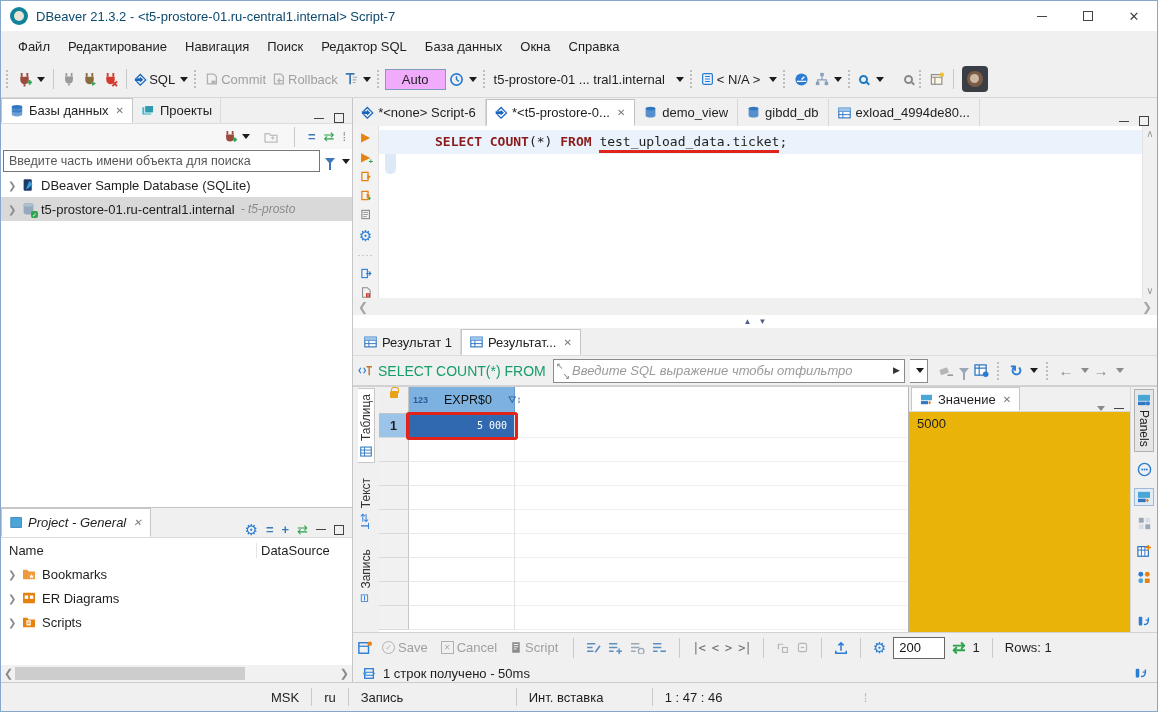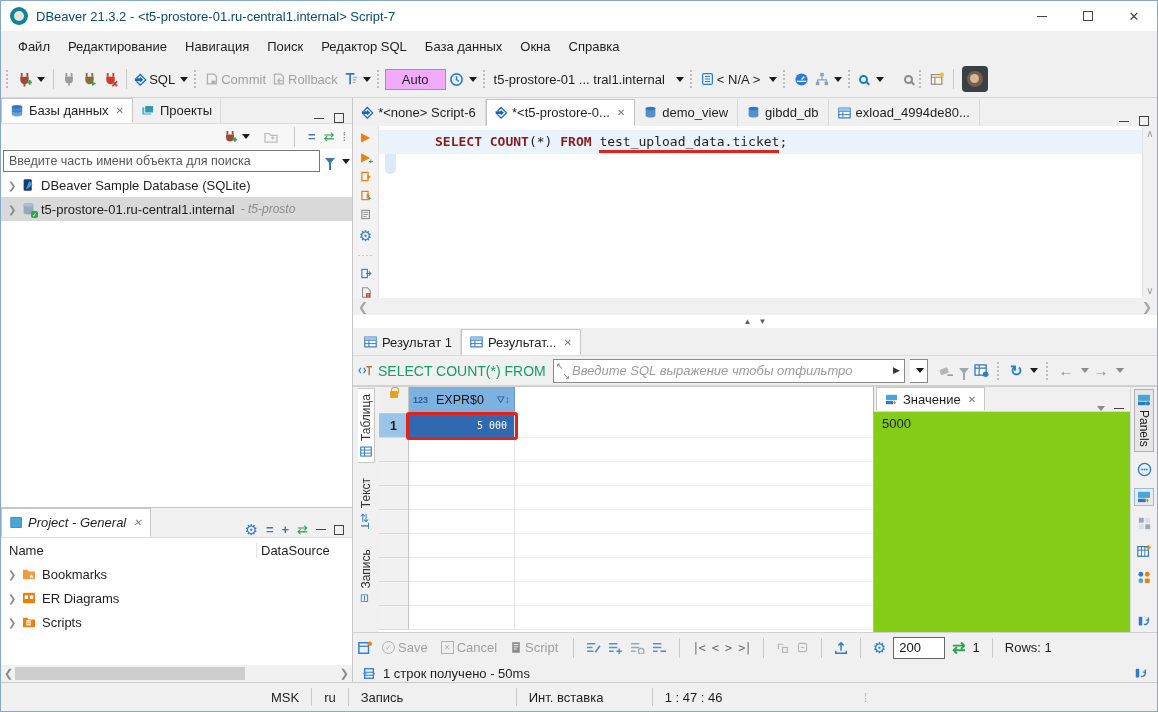--- a/index.html
+++ b/index.html
@@ -117,33 +117,33 @@
   .fbtn-dd { width:18px; height:24px; border:1px solid #8a8a8a; border-left:none; background:#fff; display:flex; align-items:center; justify-content:center; }
 
   
   .grid-zone { height:246px; display:flex; border-top:1px solid #d0d0d0; flex:0 0 auto; min-width:0; }
   .side-rail { width:26px; background:#f0f0f0; display:flex; flex-direction:column; align-items:center; padding-top:1px; gap:10px; flex:0 0 auto; }
   .vtab { writing-mode:vertical-rl; transform:rotate(180deg); display:flex; align-items:center; gap:5px; font-size:12px; color:#333; padding:5px 1px; }
   .vtab.active { background:#fff; border:1px solid #c6c6c6; border-right:none; }
   .grid { flex:1; background:#fff; display:flex; flex-direction:column; min-width:0; }
   .ghead { display:flex; height:27px; flex:0 0 auto; }
   .corner { width:30px; background:#efefef; border-right:1px solid #c6c6c6; border-bottom:1px solid #c6c6c6; display:flex; align-items:flex-start; justify-content:center; }
-  .colhead { width:106px; background:#7db1e0; border-right:1px solid #6a9cd0; border-bottom:1px solid #6a9cd0; display:flex; align-items:center; padding:0 4px; gap:8px; font-size:12.5px; color:#111; }
+  .colhead { width:106px; background:#7db1e0; border-right:1px solid #6a9cd0; border-bottom:1px solid #6a9cd0; display:flex; align-items:center; padding:0 4px; gap:16px; font-size:12.5px; color:#111; }
   .t123 { color:#2b5d9e; font-size:9px; font-weight:bold; }
   .sorticon { margin-left:auto; color:#2b5d9e; font-size:10px; }
   .grow { display:flex; height:24px; flex:0 0 auto; }
   .rowhead { width:30px; background:#f1f1f1; border-right:1px solid #c6c6c6; border-bottom:1px solid #dadada; display:flex; align-items:center; justify-content:center; font-size:12.5px; }
   .rowhead.sel { background:#9cc3e8; font-weight:bold; }
   .cell { width:106px; border-right:1px solid #e2e2e2; border-bottom:1px solid #e9e9e9; position:relative; }
   .cell.sel { background:#3069b0; color:#fff; display:flex; align-items:center; justify-content:flex-end; padding-right:7px; font-size:10px; font-family:"DejaVu Sans Mono","Liberation Mono",monospace; }
   .annbox { position:absolute; left:-3px; top:-2px; right:-4px; bottom:-3px; border:3px solid #e0241b; border-radius:3px; pointer-events:none; z-index:3; }
   .rest { flex:1; border-bottom:1px solid #f0f0f0; }
 
   
-  .value-panel { width:257px; border-left:1px solid #b5b5b5; background:#84cc16; display:flex; flex-direction:column; flex:0 0 auto; }
+  .value-panel { width:222px; border-left:1px solid #b5b5b5; background:#eab308; display:flex; flex-direction:column; flex:0 0 auto; }
   .vp-tabbar { height:25px; background:#f0f0f0; display:flex; align-items:flex-end; border-bottom:1px solid #d8d8d8; }
   .vp-tab { height:24px; background:#fff; border:1px solid #c6c6c6; border-bottom:1px solid #fff; display:flex; align-items:center; gap:5px; padding:0 8px; margin-left:2px; }
   .vp-ctl { margin-left:auto; display:flex; align-items:center; gap:9px; padding-right:6px; color:#666; }
   .vp-body { padding:4px 8px; }
 
   
   .right-rail { width:27px; background:#f0f0f0; border-left:1px solid #d8d8d8; display:flex; flex-direction:column; align-items:center; padding-top:2px; gap:9px; flex:0 0 auto; }
   .panels-btn { border:1px solid #b0b0b0; background:#e6e6e6; display:flex; flex-direction:column; align-items:center; gap:4px; padding:4px 2px; }
   .panels-label { writing-mode:vertical-rl; font-size:12px; color:#222; }
   .pr-ic { width:20px; height:18px; display:flex; align-items:center; justify-content:center; }

